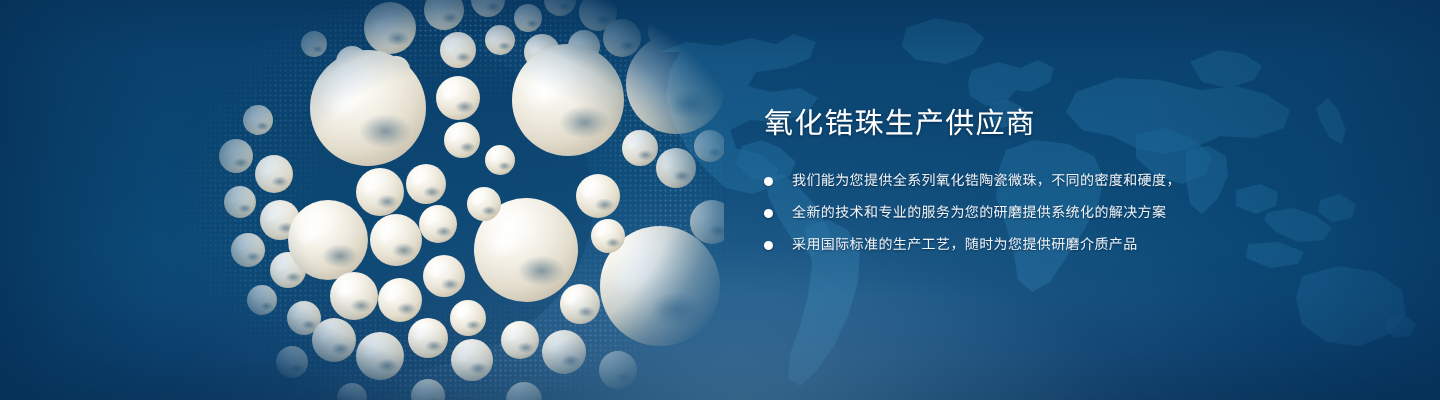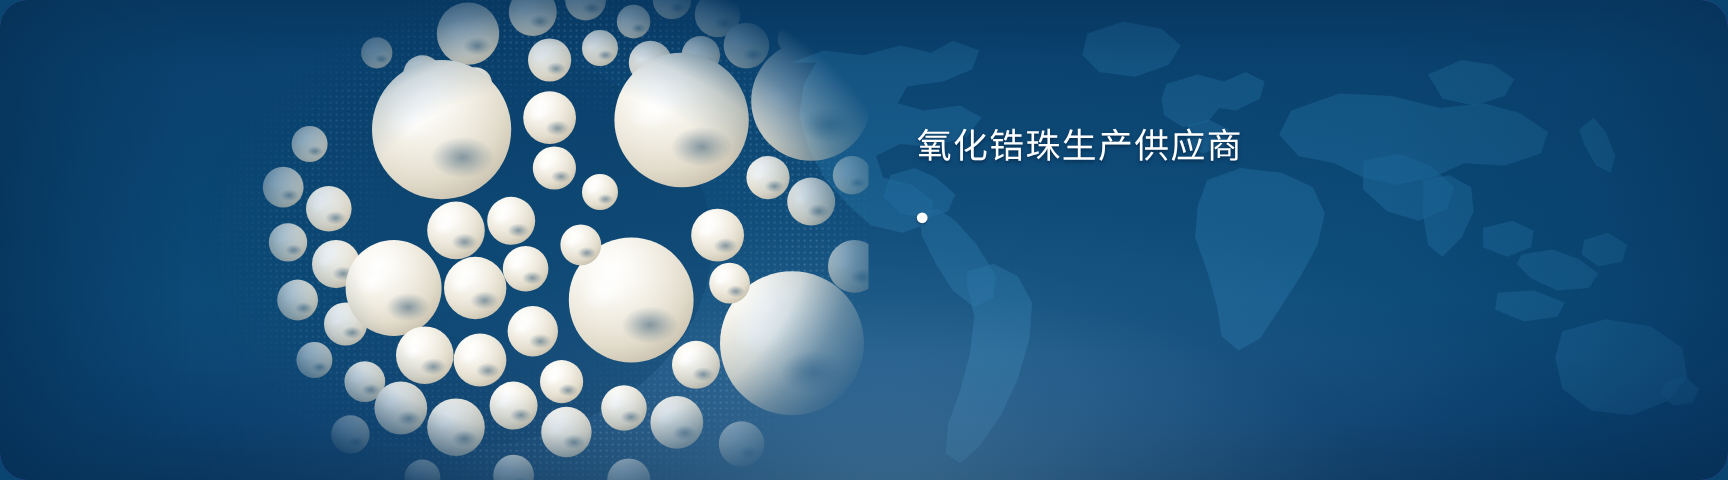--- a/index.html
+++ b/index.html
@@ -11,21 +11,20 @@
   body {
     font-family: "Liberation Sans", "DejaVu Sans", sans-serif;
   }
 
   .banner {
     position: relative;
     width: 1440px;
     height: 400px;
     overflow: hidden;
     background: #8b5cf6;
-    border-radius: 23px;
   }
 
   
   .bg-base {
     position: absolute;
     inset: 0;
     background:
       radial-gradient(ellipse 760px 330px at 52% 104%,
          rgba(120,175,210,0.50) 0%,
          rgba(95,150,190,0.34) 26%,
@@ -298,17 +297,26 @@
       </g>
     </svg>
   </div>
 
   <div class="copy">
     <h1 class="headline">氧化锆珠生产供应商</h1>
 
     <ul class="bullets">
       <li class="bullet">
         <span class="dot"></span>
+        <span class="bullet-line">我们能为您提供全系列氧化锆陶瓷微珠，不同的密度和硬度，</span>
+      </li>
+      <li class="bullet">
+        <span class="dot"></span>
+        <span class="bullet-line">全新的技术和专业的服务为您的研磨提供系统化的解决方案</span>
+      </li>
+      <li class="bullet">
+        <span class="dot"></span>
+        <span class="bullet-line">采用国际标准的生产工艺，随时为您提供研磨介质产品</span>
       </li>
     </ul>
   </div>
 
 </div>
 
 </body></html>

